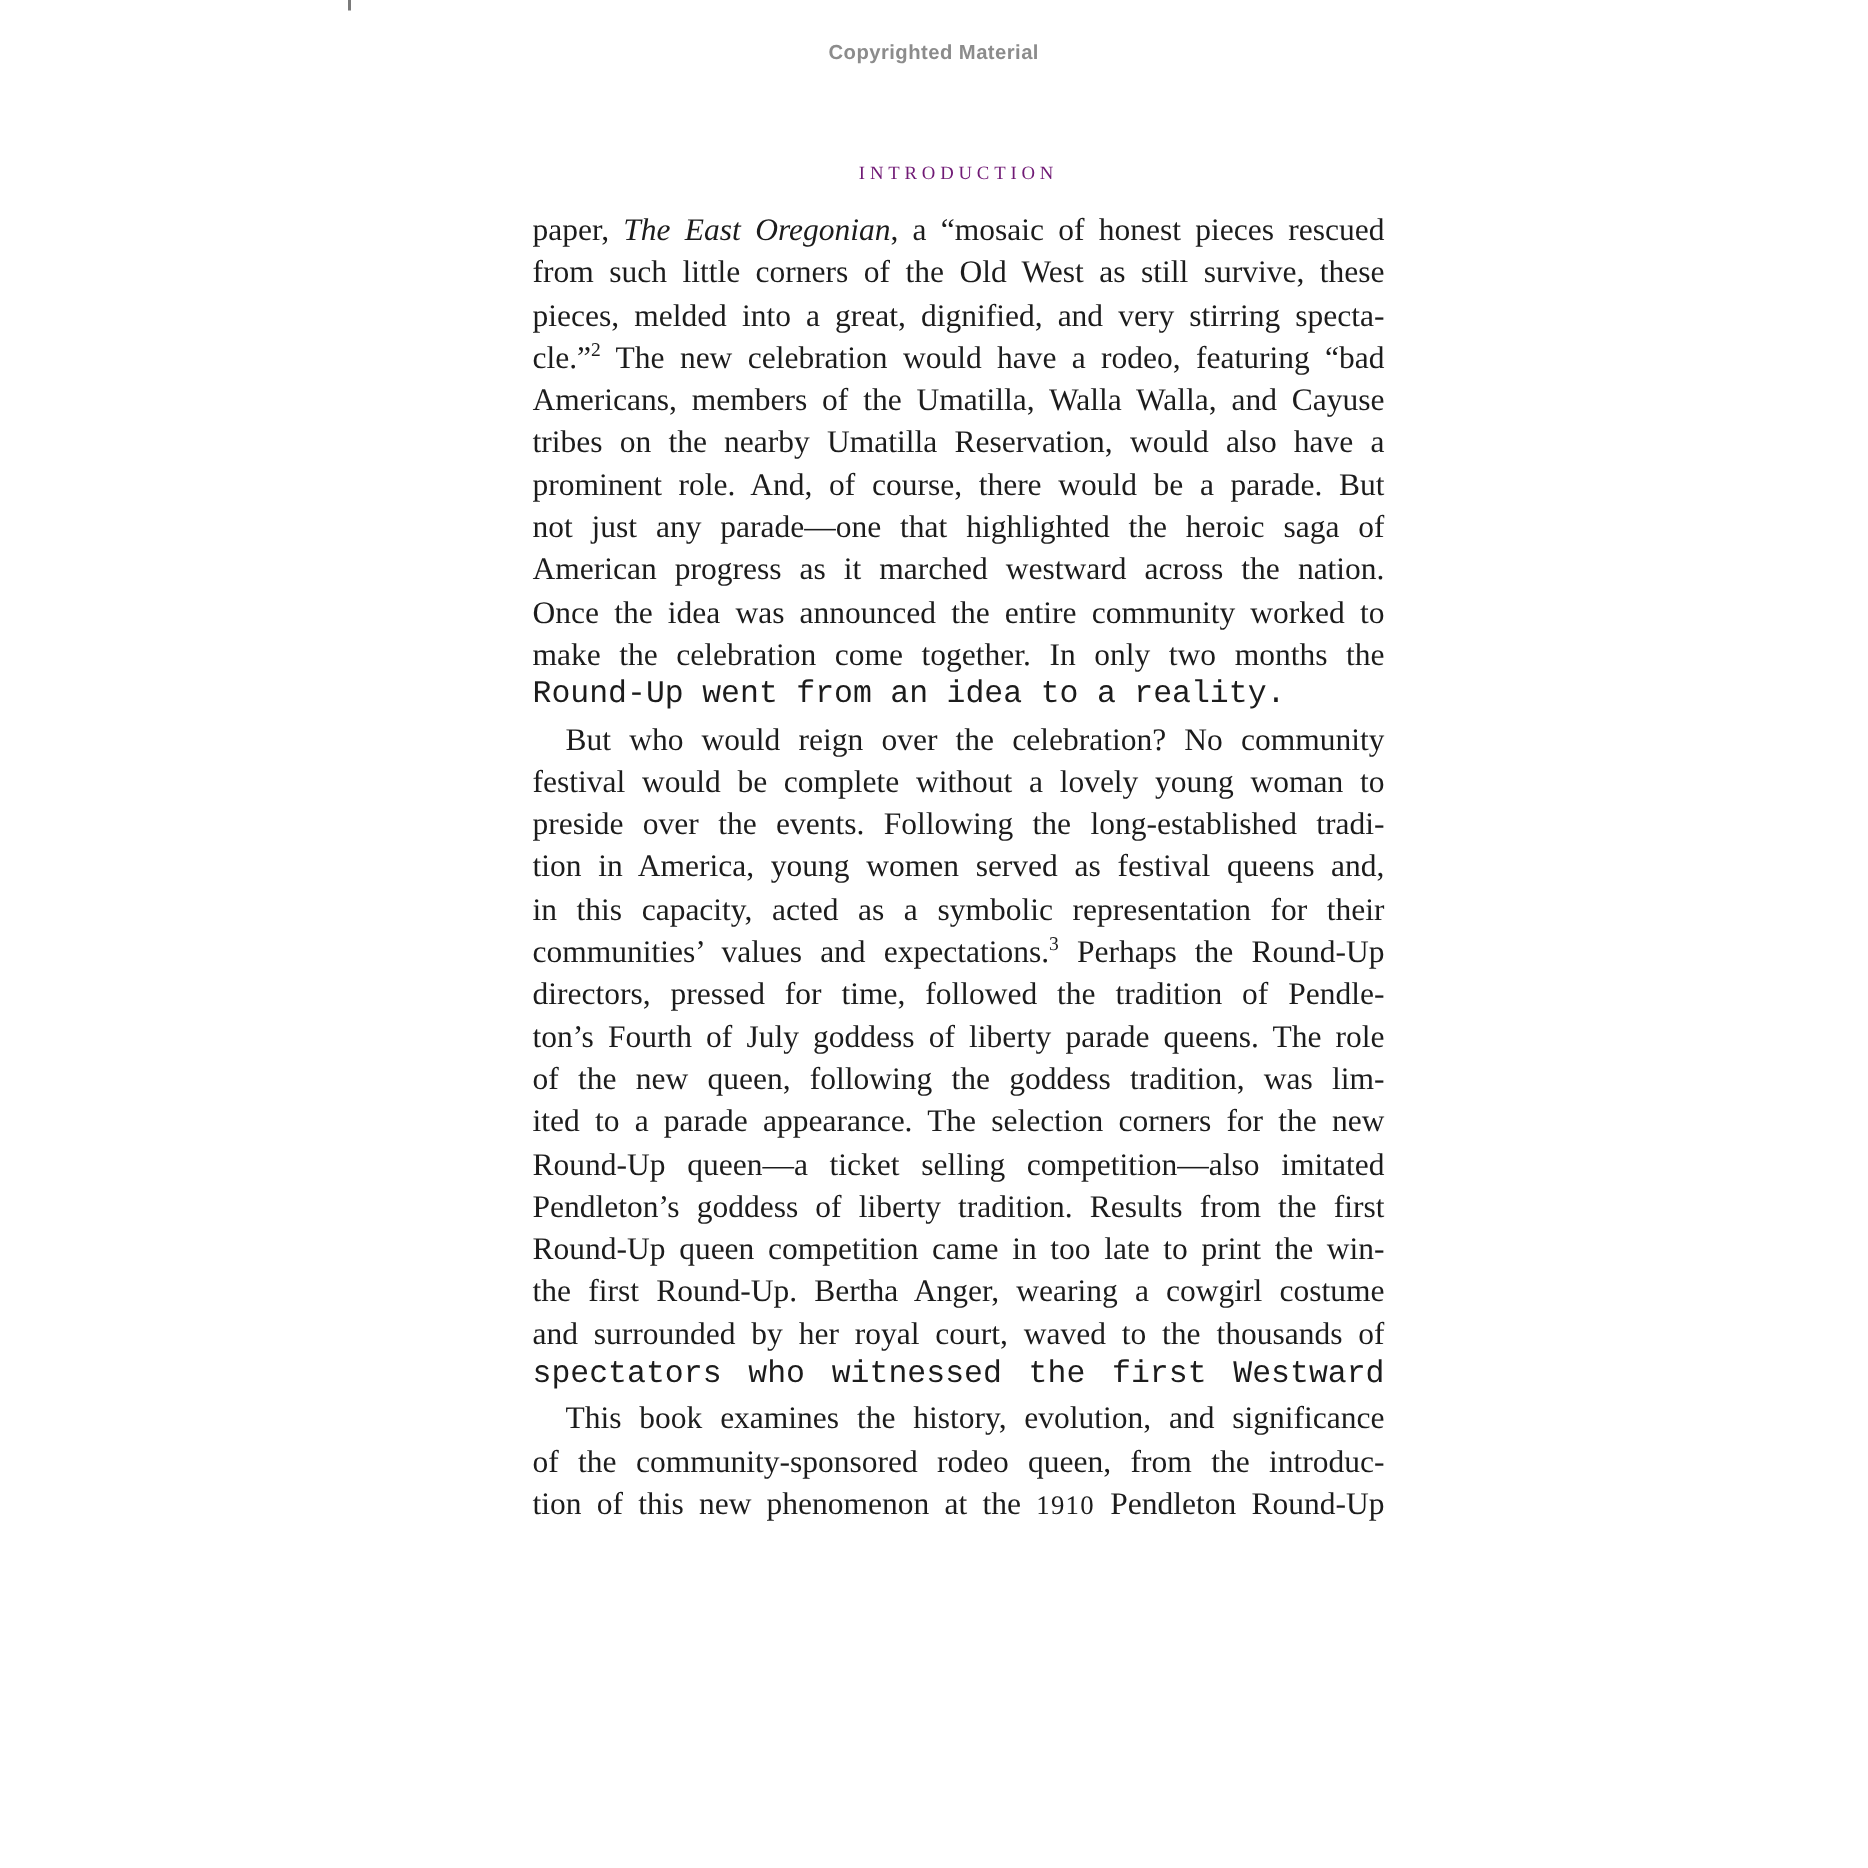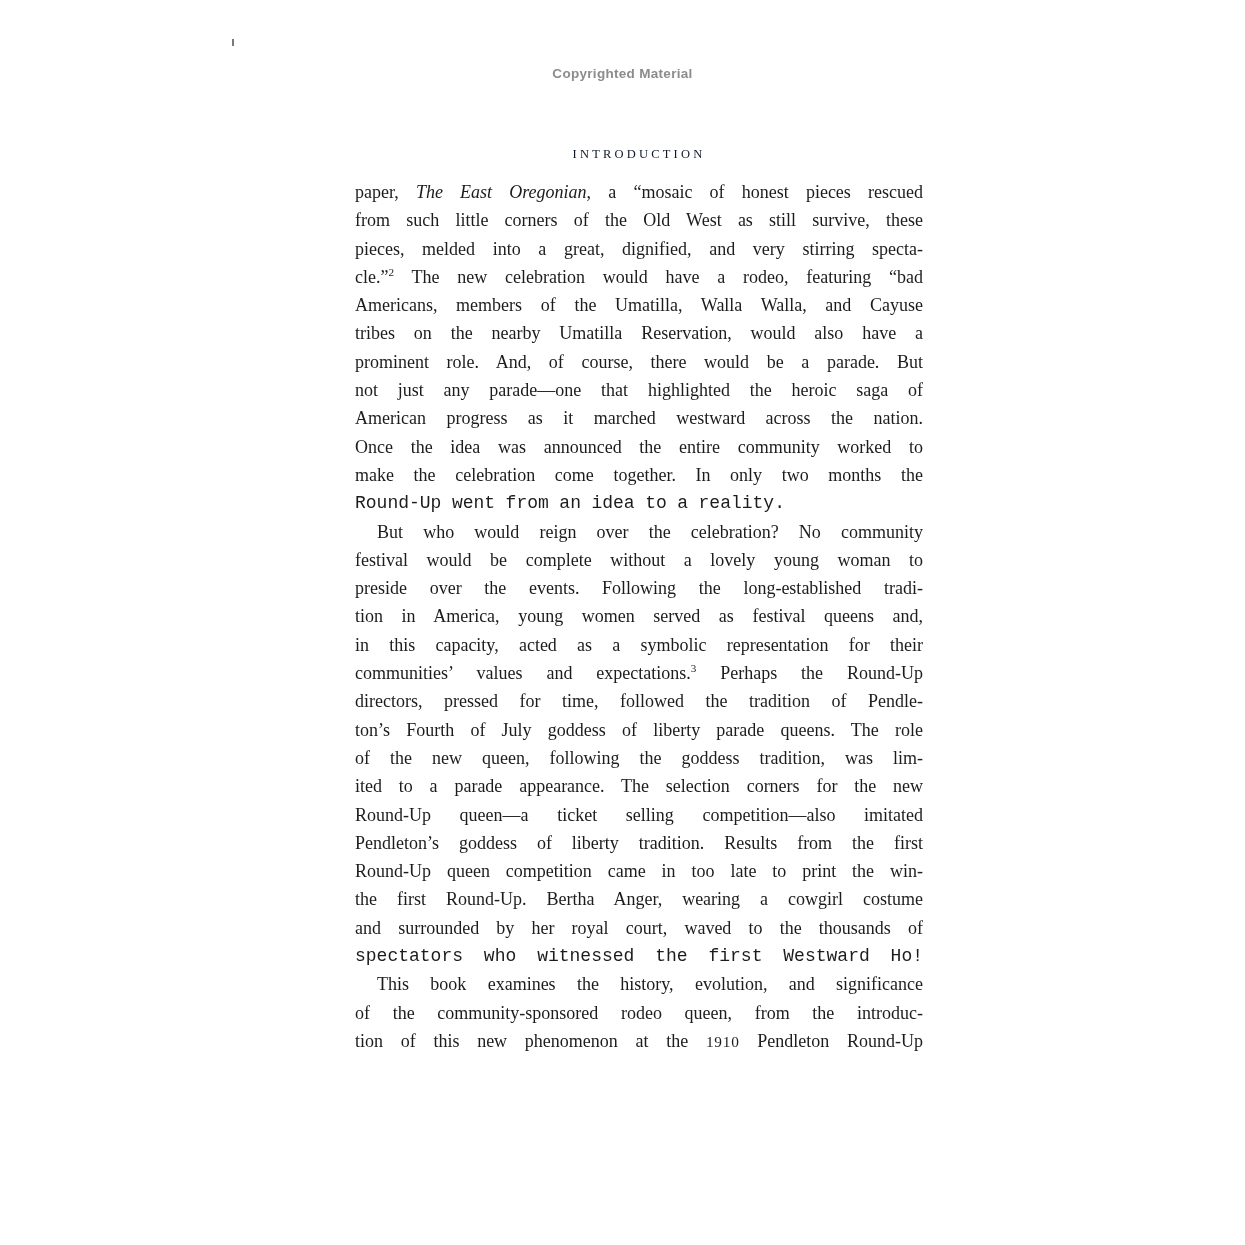--- a/index.html
+++ b/index.html
@@ -7,21 +7,20 @@
     padding: 0;
     background: #ffffff;
     font-family: "Liberation Serif", serif;
   }
   .page {
     position: relative;
     width: 1245px;
     height: 1020px;
     background: #ffffff;
     overflow: hidden;
-    margin-top: 39px;
   }
   .crop-mark {
     position: absolute;
     left: 232px;
     top: 0;
     width: 2px;
     height: 7px;
     background: #7a7a7a;
   }
   .copyright {
@@ -38,28 +37,28 @@
   .copyright.top { top: 27px; }
   .copyright.bottom { top: 1203px; }
   .running-head {
     position: absolute;
     top: 108px;
     left: 355px;
     width: 568px;
     text-align: center;
     font-size: 12.5px;
     letter-spacing: 3.2px;
-    color: #0f172a;
+    color: #701a75;
   }
   .text-block {
     position: absolute;
     left: 355px;
     top: 139px;
     width: 568px;
-    font-size: 18px;
+    font-size: 21px;
     line-height: 28.3px;
     color: #1c1c1c;
     word-spacing: -0.3px;
   }
   .line {
     height: 28.3px;
     overflow: hidden;
     text-align: justify;
     text-align-last: justify;
   }

